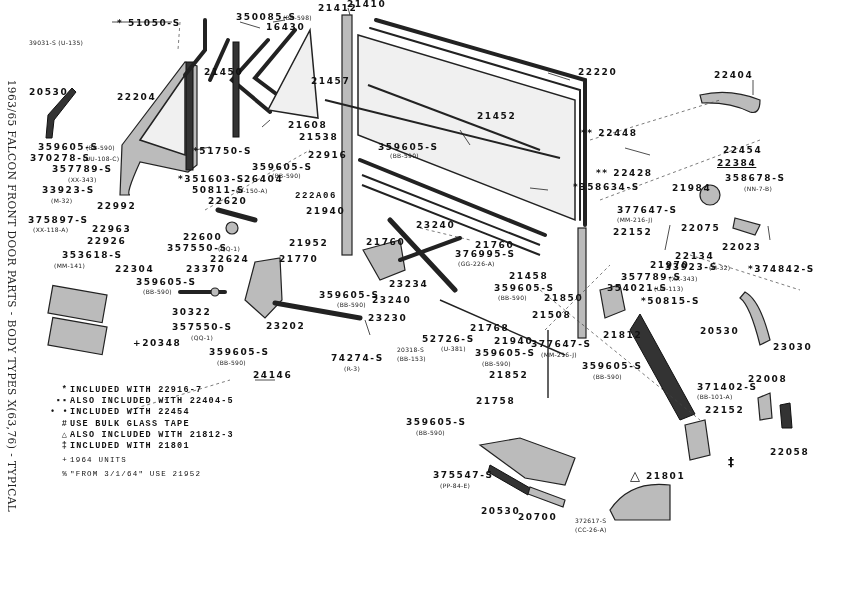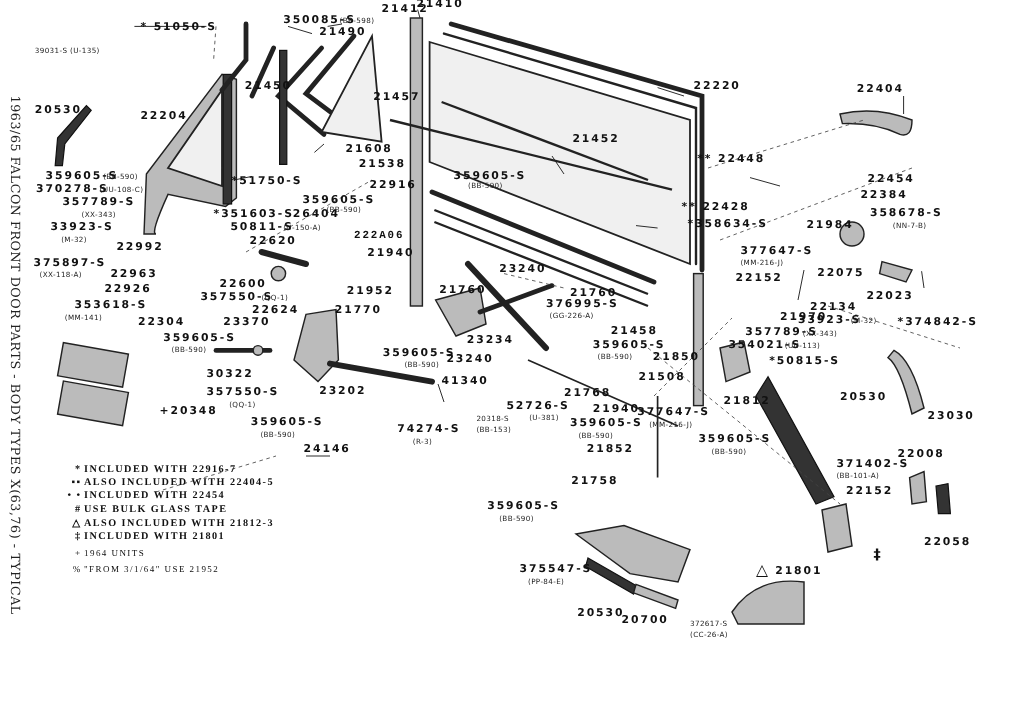--- a/index.html
+++ b/index.html
@@ -1,21 +1,21 @@
 <!DOCTYPE html>
 <html><head>
 <meta charset="utf-8">
 <style>
   html,body{margin:0;padding:0;background:#fff;}
   body{width:850px;height:600px;position:relative;overflow:hidden;font-family:"DejaVu Sans",sans-serif;color:#111;}
   #diagram{position:absolute;left:0;top:0;width:850px;height:600px;}
   .lbl{position:absolute;font-family:"DejaVu Sans",sans-serif;font-size:9px;font-weight:bold;letter-spacing:1.6px;white-space:nowrap;color:#111;line-height:10px;}
   .sub{position:absolute;font-family:"DejaVu Sans",sans-serif;font-size:6px;letter-spacing:0.3px;white-space:nowrap;color:#222;line-height:7px;}
   .side-title{position:absolute;left:-218px;top:290px;width:460px;transform:rotate(90deg);font-family:"DejaVu Serif",serif;font-size:10.5px;letter-spacing:0.5px;white-space:nowrap;color:#222;text-align:center;}
-  .legend{position:absolute;left:50px;top:385px;font-family:Liberation Serif, serif;font-size:8.5px;font-weight:bold;letter-spacing:1.2px;line-height:11.2px;color:#111;}
+  .legend{position:absolute;left:50px;top:385px;font-family:Liberation Mono, monospace;font-size:8.5px;font-weight:bold;letter-spacing:1.2px;line-height:11.2px;color:#111;}
   .legend .row{white-space:nowrap;}
   .legend .sym{display:inline-block;width:18px;text-align:right;margin-right:2px;}
   .legend .row.small{font-size:7.5px;font-weight:normal;margin-top:3px;}
   svg .part{fill:#bbb;stroke:#222;stroke-width:1.2;}
   svg .dark{fill:#333;stroke:#111;stroke-width:1;}
   svg .glass{fill:#f0f0f0;stroke:#222;stroke-width:1.5;}
   svg .ln{stroke:#222;stroke-width:0.8;fill:none;}
   svg .dash{stroke:#444;stroke-width:0.7;fill:none;stroke-dasharray:3,3;}
   svg .thick{stroke:#222;stroke-width:4;fill:none;stroke-linecap:round;}
   svg .mid{stroke:#222;stroke-width:2;fill:none;}
@@ -97,21 +97,21 @@
 
   <path class="dash" d="M180,22 L178,50 M205,210 L310,150 M590,140 L720,100 M600,200 L760,140 M420,228 L470,240 M690,255 L800,290 M130,410 L230,380"></path>
   <path class="dash" d="M540,290 L700,420 M545,330 L610,265"></path>
 
   <path class="ln" d="M112,22 L172,22 M240,22 L260,28 M273,22 L285,20 M348,8 L350,15 M548,73 L570,80 M753,80 L753,95 M460,130 L470,145 M262,127 L270,120 M195,150 L210,147 M530,188 L548,190 M625,148 L650,155 M255,380 L275,380 M365,320 L370,335 M665,250 L670,225 M768,226 L770,240"></path>
 </svg>
 
 <div class="lbl" style="left:117px;top:18px;">* 51050-S</div>
 <div class="lbl" style="left:236px;top:12px;">350085-S</div>
 <div class="sub" style="left:283px;top:14px;">(BB-598)</div>
-<div class="lbl" style="left:266px;top:22px;">21490</div>
+<div class="lbl" style="left:266px;top:22px;">16430</div>
 <div class="lbl" style="left:318px;top:3px;">21412</div>
 <div class="lbl" style="left:347px;top:-1px;">21410</div>
 <div class="sub" style="left:29px;top:39px;">39031-S (U-135)</div>
 <div class="lbl" style="left:29px;top:87px;">20530</div>
 <div class="lbl" style="left:117px;top:92px;">22204</div>
 <div class="lbl" style="left:204px;top:67px;">21450</div>
 <div class="lbl" style="left:311px;top:76px;">21457</div>
 <div class="lbl" style="left:578px;top:67px;">22220</div>
 <div class="lbl" style="left:714px;top:70px;">22404</div>
 <div class="lbl" style="left:477px;top:111px;">21452</div>
@@ -124,22 +124,22 @@
 <div class="lbl" style="left:52px;top:164px;">357789-S</div>
 <div class="sub" style="left:68px;top:176px;">(XX-343)</div>
 <div class="lbl" style="left:193px;top:146px;">*51750-S</div>
 <div class="lbl" style="left:308px;top:150px;">22916</div>
 <div class="lbl" style="left:252px;top:162px;">359605-S</div>
 <div class="sub" style="left:272px;top:172px;">(BB-590)</div>
 <div class="lbl" style="left:378px;top:142px;">359605-S</div>
 <div class="sub" style="left:390px;top:152px;">(BB-590)</div>
 <div class="lbl" style="left:581px;top:128px;">** 22448</div>
 <div class="lbl" style="left:723px;top:145px;">22454</div>
-<div class="lbl" style="left:568px;top:168px;">** 22428</div>
-<div class="lbl" style="left:717px;top:158px;">22384</div>
+<div class="lbl" style="left:596px;top:168px;">** 22428</div>
+<div class="lbl" style="left:717px;top:158px;text-decoration:underline;">22384</div>
 <div class="lbl" style="left:573px;top:182px;">*358634-S</div>
 <div class="lbl" style="left:725px;top:173px;">358678-S</div>
 <div class="sub" style="left:744px;top:185px;">(NN-7-B)</div>
 <div class="lbl" style="left:42px;top:185px;">33923-S</div>
 <div class="sub" style="left:51px;top:197px;">(M-32)</div>
 <div class="lbl" style="left:97px;top:201px;">22992</div>
 <div class="lbl" style="left:178px;top:174px;">*351603-S</div>
 <div class="lbl" style="left:244px;top:174px;">26404</div>
 <div class="lbl" style="left:192px;top:185px;">50811-S</div>
 <div class="sub" style="left:236px;top:187px;">(U-150-A)</div>
@@ -185,21 +185,21 @@
 <div class="lbl" style="left:607px;top:283px;">354021-S</div>
 <div class="sub" style="left:654px;top:285px;">(UU-113)</div>
 <div class="lbl" style="left:494px;top:283px;">359605-S</div>
 <div class="sub" style="left:498px;top:294px;">(BB-590)</div>
 <div class="lbl" style="left:544px;top:293px;">21850</div>
 <div class="lbl" style="left:641px;top:296px;">*50815-S</div>
 <div class="lbl" style="left:172px;top:307px;">30322</div>
 <div class="lbl" style="left:319px;top:290px;">359605-S</div>
 <div class="sub" style="left:337px;top:301px;">(BB-590)</div>
 <div class="lbl" style="left:372px;top:295px;">23240</div>
-<div class="lbl" style="left:368px;top:313px;">41340</div>
+<div class="lbl" style="left:368px;top:313px;">23230</div>
 <div class="lbl" style="left:532px;top:310px;">21508</div>
 <div class="lbl" style="left:700px;top:326px;">20530</div>
 <div class="lbl" style="left:773px;top:342px;">23030</div>
 <div class="lbl" style="left:172px;top:322px;">357550-S</div>
 <div class="sub" style="left:191px;top:334px;">(QQ-1)</div>
 <div class="lbl" style="left:266px;top:321px;">23202</div>
 <div class="lbl" style="left:422px;top:334px;">52726-S</div>
 <div class="sub" style="left:441px;top:345px;">(U-381)</div>
 <div class="sub" style="left:397px;top:346px;">20318-S</div>
 <div class="sub" style="left:397px;top:355px;">(BB-153)</div>

